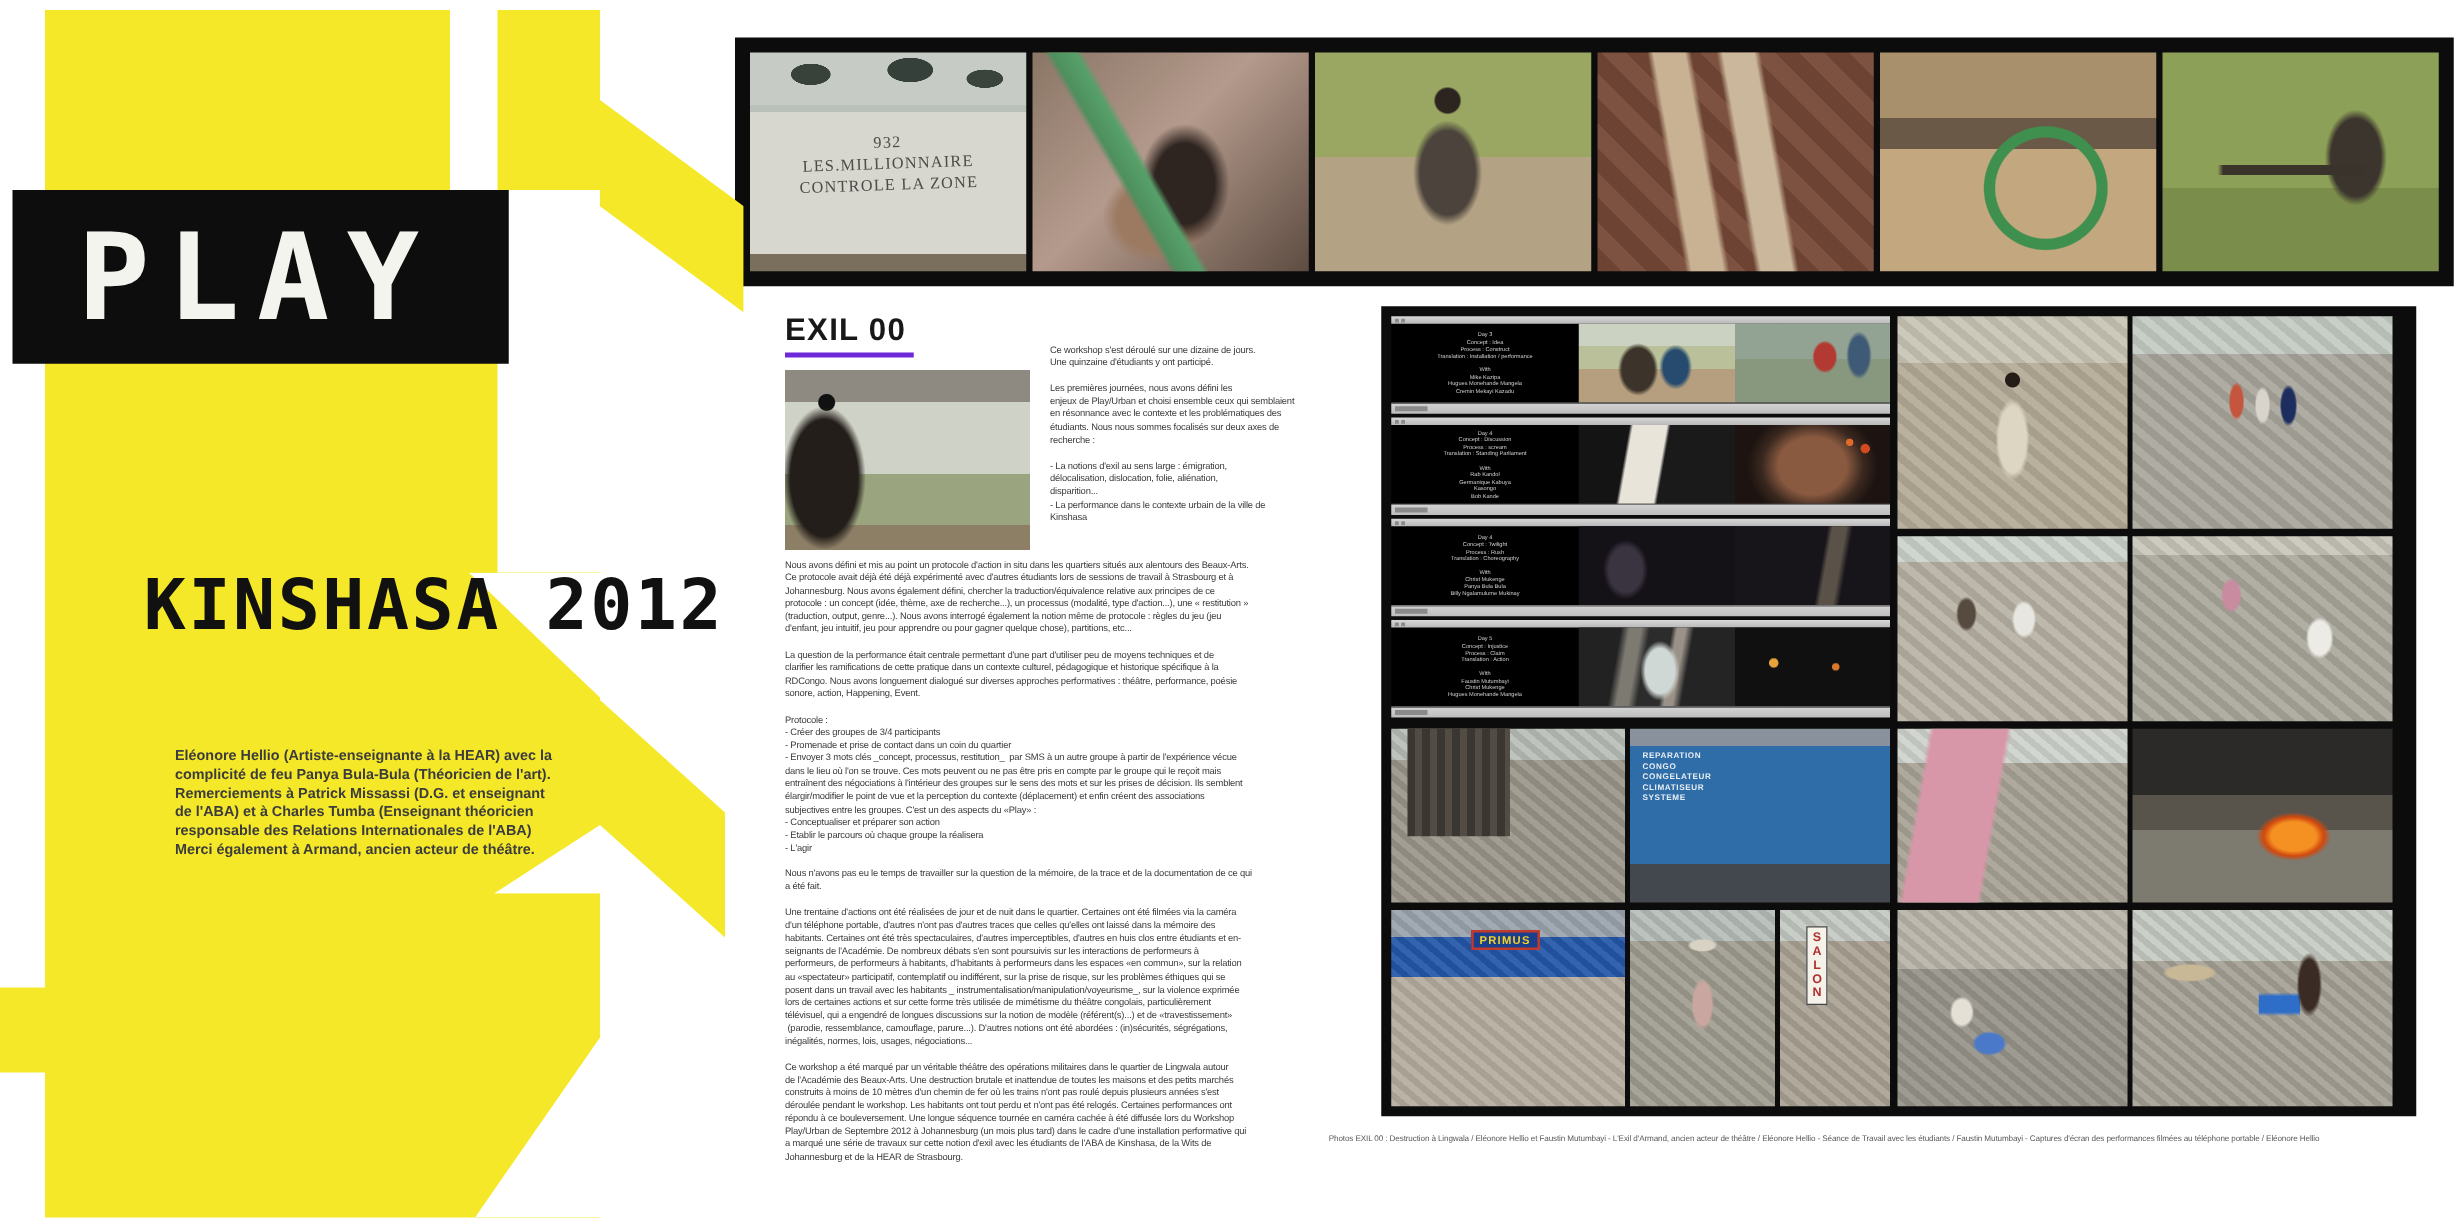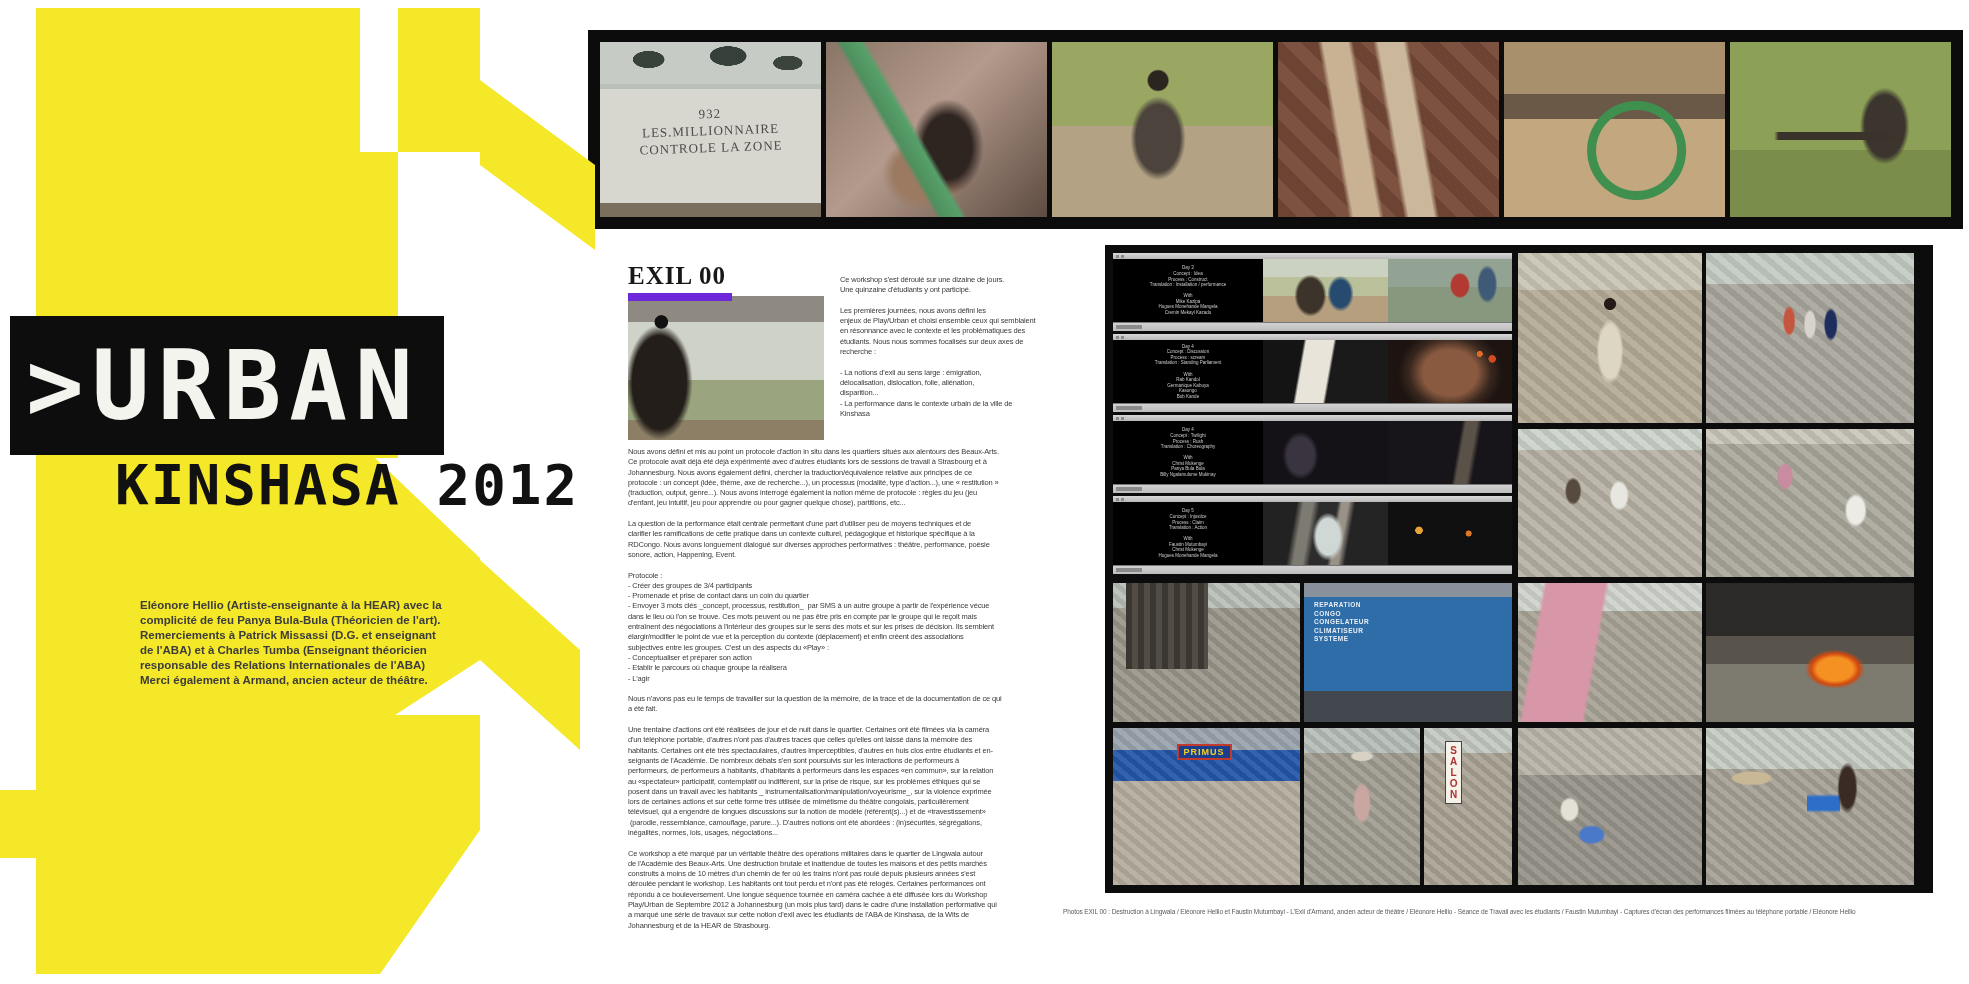--- a/index.html
+++ b/index.html
@@ -59,22 +59,22 @@
      repeating-linear-gradient(45deg,#6d4434 0 14px,#7d5240 14px 28px);}
   .p-hose{background:
      radial-gradient(circle 52px at 60% 62%,transparent 0 40px,#3f8f4f 41px 49px,transparent 50px),
      linear-gradient(180deg,#a9906d 0 30%,#6b5948 30% 44%,#c3a77e 44% 100%);}
   .p-aiming{background:
      linear-gradient(90deg,transparent 20%,#3a332c 22% 72%,transparent 74%) 0 54%/100% 8px no-repeat,
      radial-gradient(ellipse 40px 62px at 70% 48%,#3c352e 0 50%,transparent 62%),
      linear-gradient(180deg,#8da057 0 62%,#7b8d4a 62% 100%);}
 
   
-  #exil-heading{left:628px;top:262px;z-index:4;font-size:25px;font-weight:bold;color:#181818;
-      letter-spacing:1px;border-bottom:8px solid #6d28d9;padding:0 6px 3px 0;font-family:Liberation Serif, serif;}
+  #exil-heading{left:628px;top:250px;z-index:4;font-size:25px;font-weight:bold;color:#181818;
+      letter-spacing:1px;border-bottom:4px solid #6d28d9;padding:0 6px 3px 0;}
   #exil-photo{left:628px;top:296px;width:196px;height:144px;background:
      radial-gradient(ellipse 52px 90px at 16% 60%,#241e1a 0 52%,transparent 64%),
      radial-gradient(circle 9px at 17% 18%,#111 0 70%,transparent 80%),
      linear-gradient(180deg,#8e8a82 0 18%,#cfd2c6 18% 58%,#9aa47e 58% 86%,#8c7f66 86% 100%);}
   #exil-intro{left:840px;top:275px;font-size:7.5px;line-height:10.3px;letter-spacing:-0.15px;color:#3b3b3b;}
   #body-text{left:628px;top:447px;font-size:7.5px;line-height:10.3px;letter-spacing:-0.15px;color:#3b3b3b;}
 
   
   #grid-panel{left:1105px;top:245px;width:815px;height:648px;background:#0c0c0c;z-index:2;padding-left:13px;}
   .gph{position:absolute;overflow:hidden;}
@@ -179,22 +179,22 @@
   <div class="abs yellow" id="yellow-main"></div>
   <div class="abs yellow" id="ystep-left"></div>
   <div class="abs yellow" id="yribbon-top"></div>
   <div class="abs yellow" id="yribbon-mid"></div>
   <div class="abs ycut" id="cut-slot"></div>
   <div class="abs ycut" id="cut-right"></div>
   <div class="abs ycut" id="cut-wedge-2012"></div>
   <div class="abs ycut" id="cut-wedge-mid"></div>
   <div class="abs ycut" id="cut-wedge-bottom"></div>
 
-  <div class="abs titlebar" id="bar-urban">
-    <span>&gt;URBAN</span>
+  <div class="abs titlebar" id="bar-play">
+    <span>PLAY</span>
   </div>
   <div class="abs" id="kinshasa">KINSHASA 2012</div>
   <div class="abs leftpara pre" id="left-para2">Eléonore Hellio (Artiste-enseignante à la HEAR) avec la
 complicité de feu Panya Bula-Bula (Théoricien de l'art).
 Remerciements à Patrick Missassi (D.G. et enseignant
 de l'ABA) et à Charles Tumba (Enseignant théoricien
 responsable des Relations Internationales de l'ABA)
 Merci également à Armand, ancien acteur de théâtre.</div>
 
   <div class="abs" id="top-strip">

